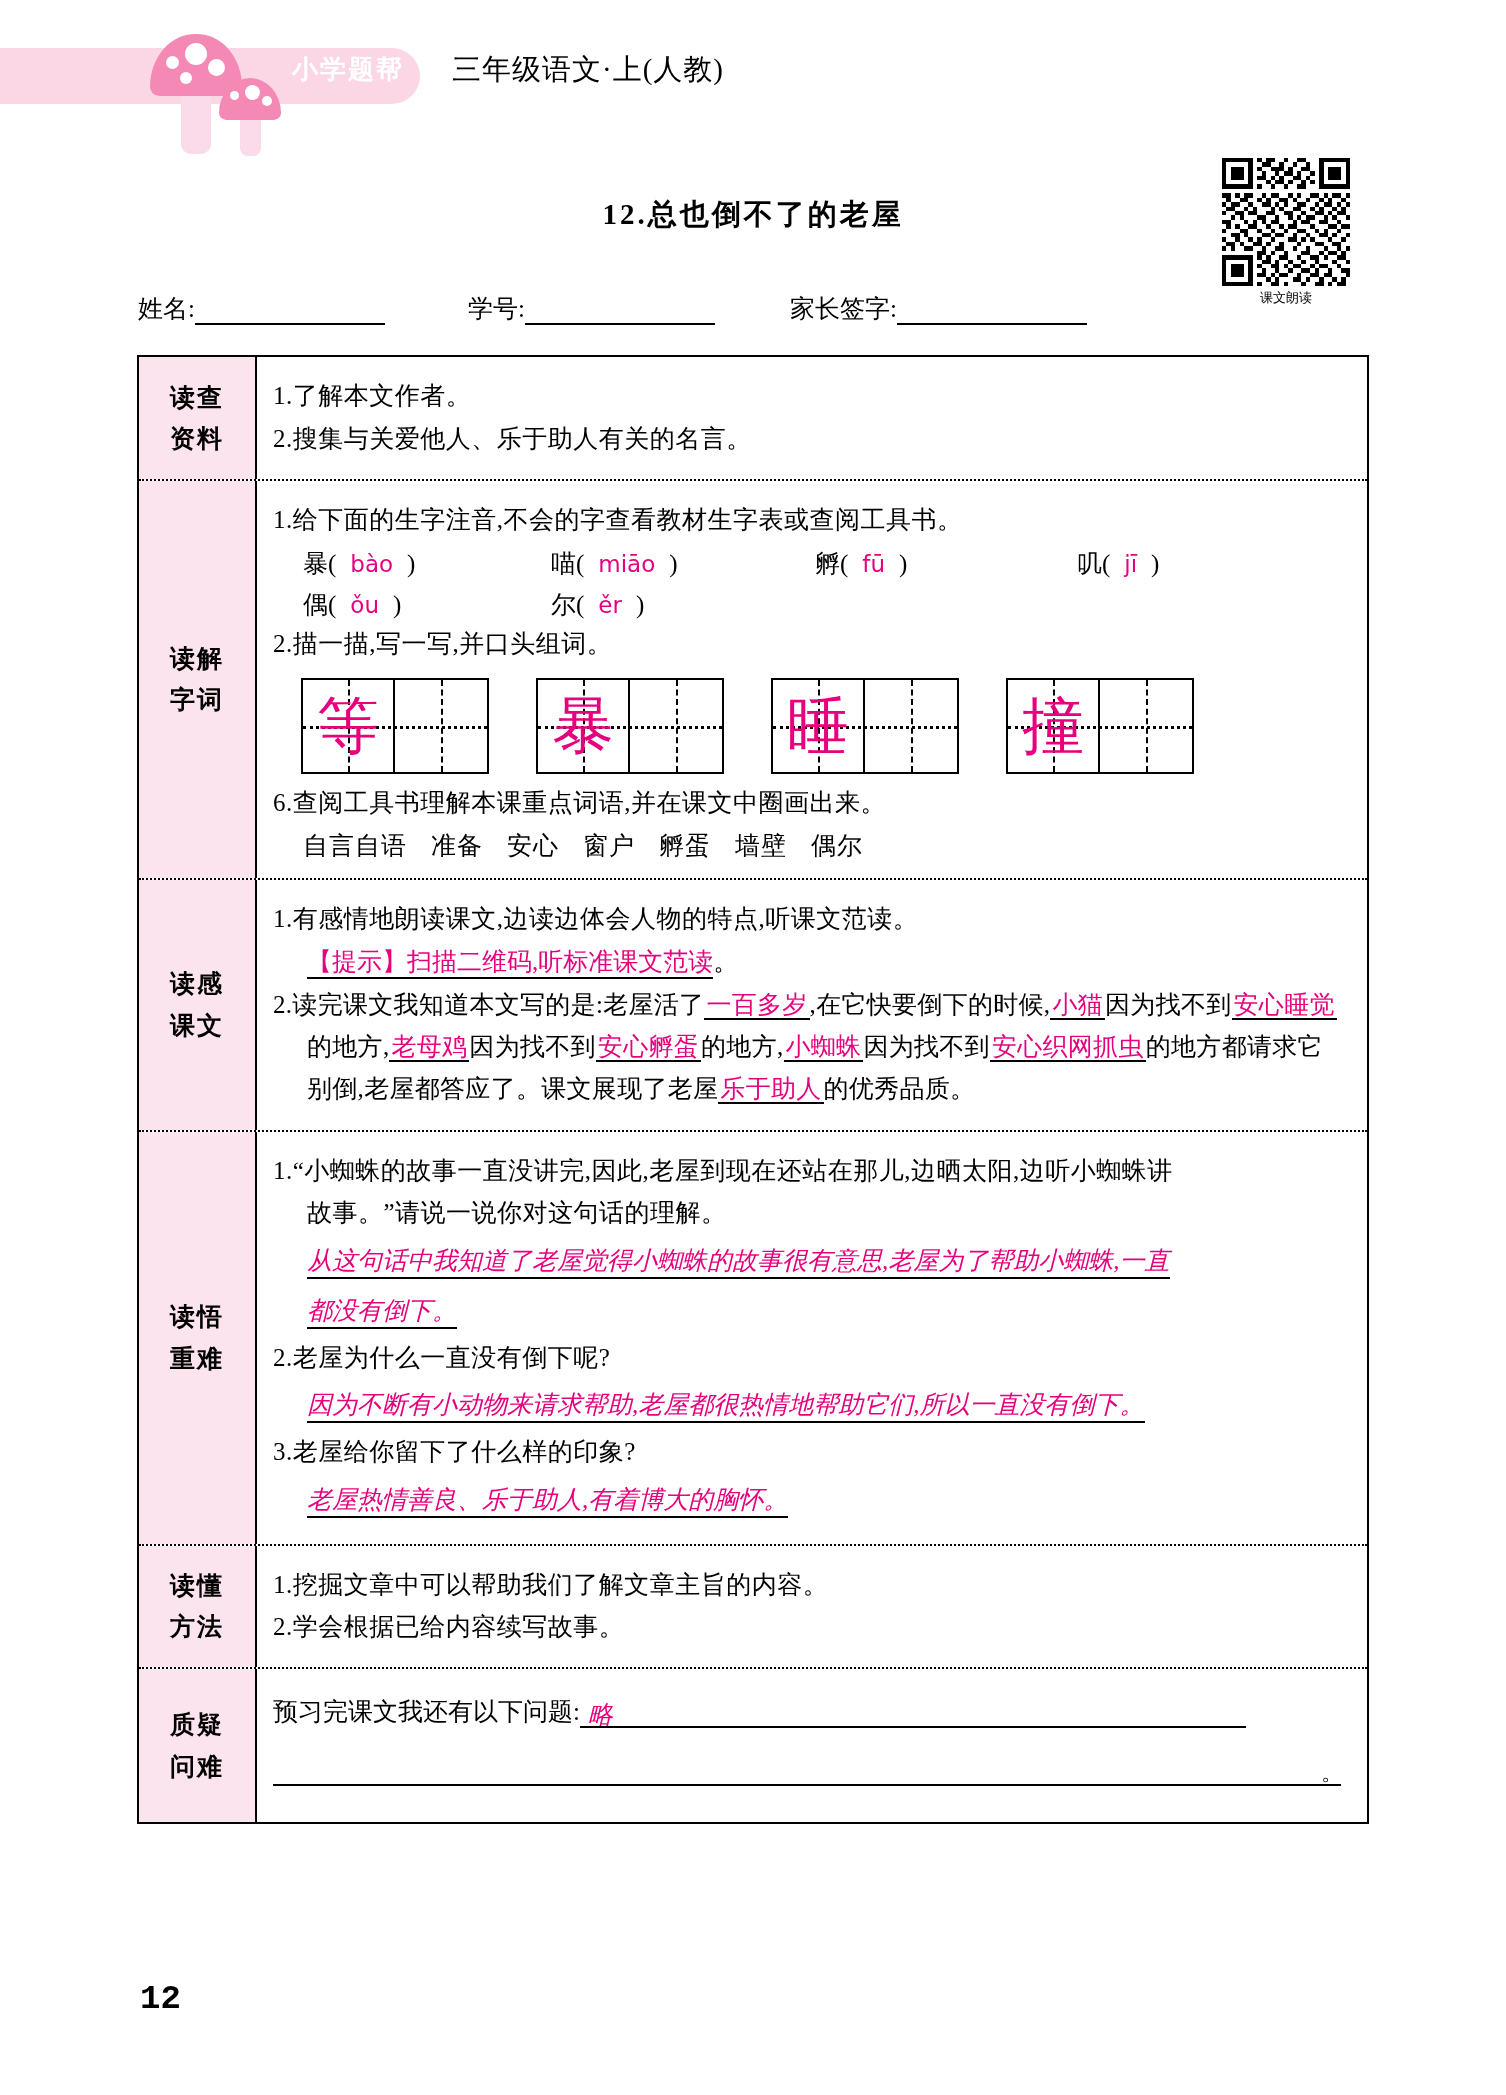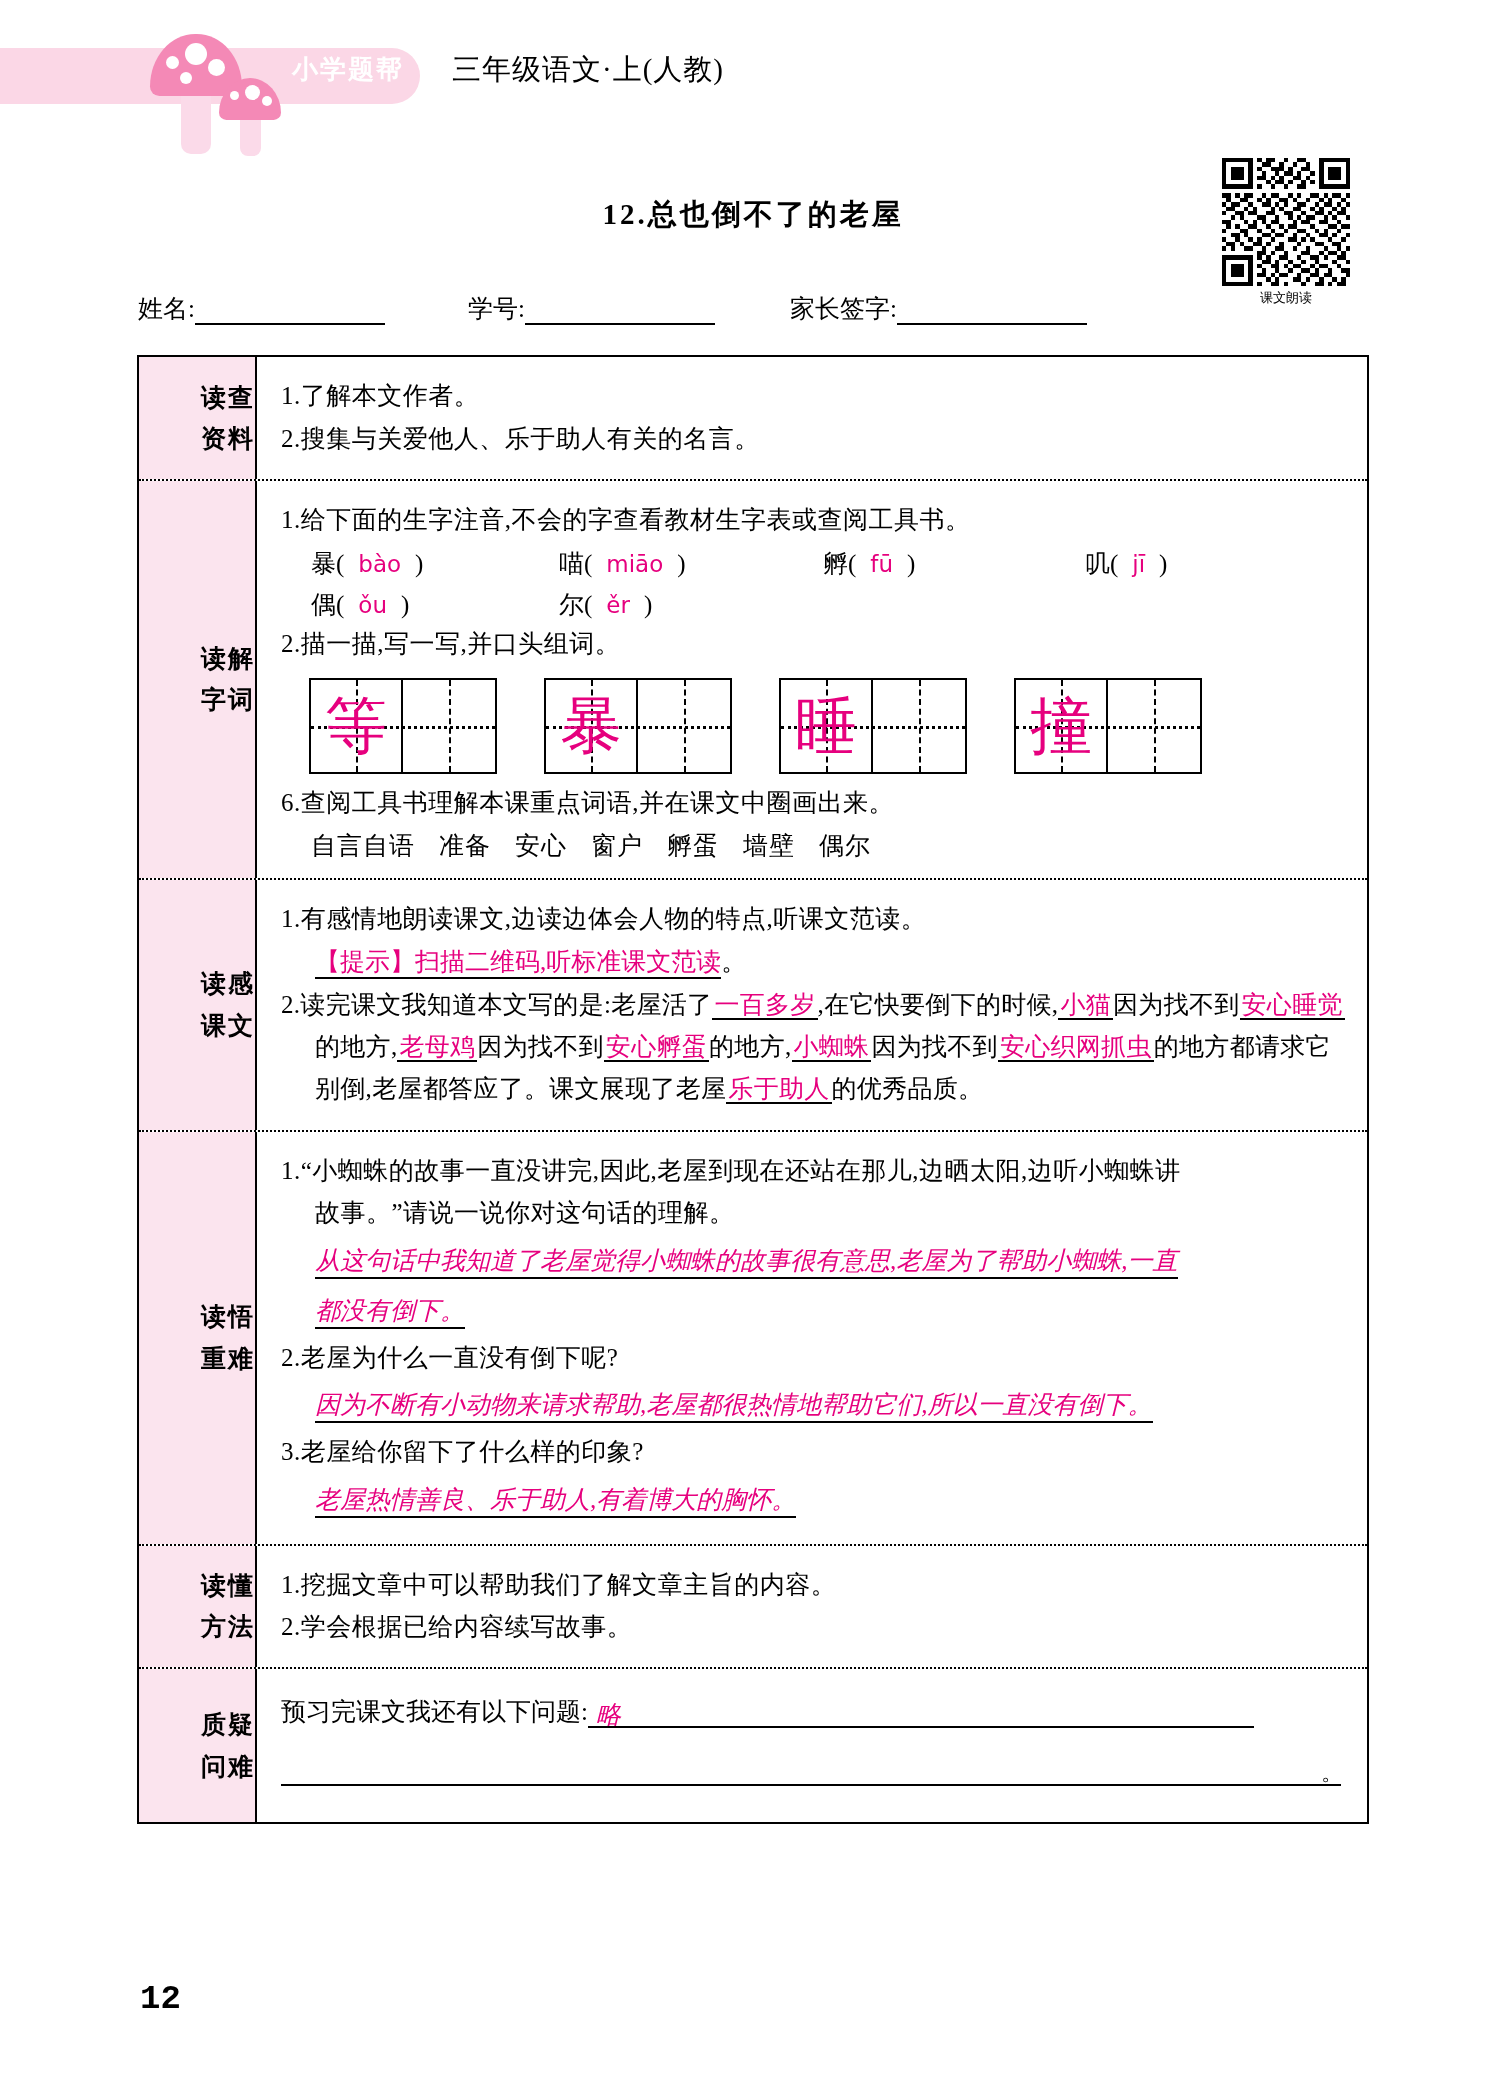--- a/index.html
+++ b/index.html
@@ -165,31 +165,31 @@
   }
   .row:last-child { border-bottom: none; }
   .cat {
     width: 118px;
     flex: 0 0 118px;
     background: #fbe4ee;
     border-right: 2px solid #000;
     box-sizing: border-box;
     display: flex;
     flex-direction: column;
-    align-items: flex-end;
+    align-items: center;
     justify-content: center;
     font-family: "DejaVu Sans", sans-serif;
     font-weight: bold;
     font-size: 25px;
     line-height: 1.65;
     letter-spacing: 2px;
   }
   .body {
     flex: 1 1 auto;
-    padding: 16px 22px 16px 24px;
+    padding: 16px 22px 16px 16px;
     box-sizing: border-box;
   }
   .qline {
     font-size: 25px;
     line-height: 1.55;
     margin: 4px 0 4px 0;
     letter-spacing: 0.5px;
   }
   .indent { padding-left: 34px; }
   .hang { padding-left: 34px; text-indent: -34px; }

